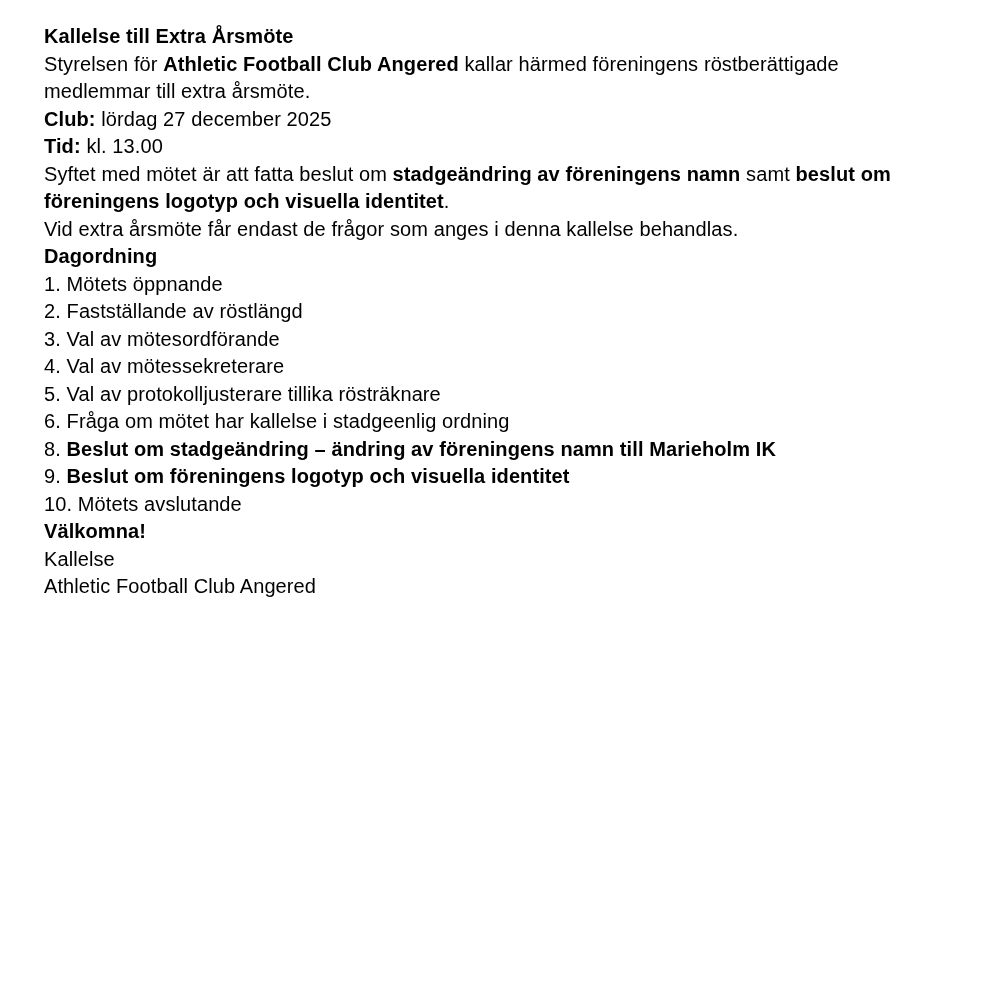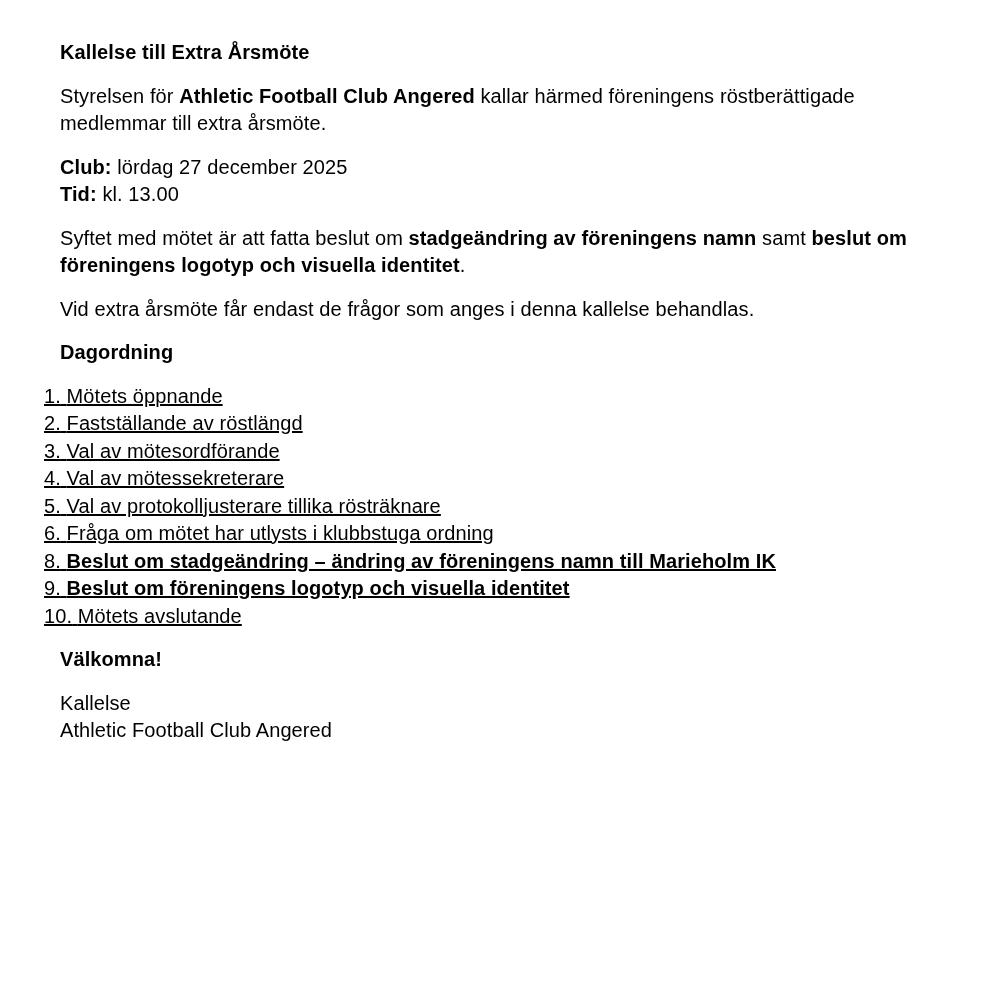--- a/index.html
+++ b/index.html
@@ -15,24 +15,24 @@
     width: 1000px;
     height: 992px;
     padding: 23px 0 0 44px;
     font-family: "Liberation Sans", "DejaVu Sans", sans-serif;
     font-size: 20px;
     line-height: 27.5px;
     color: #000000;
     letter-spacing: 0.1px;
   }
   .doc > * + * { margin-top: 27.5px; }
-  .block { margin: 16px; }
+  .block { margin: 0; }
   .bold { font-weight: bold; }
   .agenda-list { margin: 0; padding: 0; list-style: none; }
-  .agenda-item { white-space: nowrap; text-decoration: underline; }
+  .agenda-item { white-space: nowrap; }
   .line { white-space: nowrap; }
 </style>
 </head>
 <body>
 
 <div class="doc">
 
   <p class="block bold">Kallelse till Extra Årsmöte</p>
 
   <p class="block"><span class="line"><span>Styrelsen för </span><span class="bold">Athletic Football Club Angered</span><span> kallar härmed föreningens röstberättigade</span></span><br><span class="line">medlemmar till extra årsmöte.</span></p>
@@ -45,21 +45,21 @@
 
 
   <p class="block bold">Dagordning</p>
 
   <ol class="agenda-list block">
     <li class="agenda-item"><span>1.</span> <span>Mötets öppnande</span></li>
     <li class="agenda-item"><span>2.</span> <span>Fastställande av röstlängd</span></li>
     <li class="agenda-item"><span>3.</span> <span>Val av mötesordförande</span></li>
     <li class="agenda-item"><span>4.</span> <span>Val av mötessekreterare</span></li>
     <li class="agenda-item"><span>5.</span> <span>Val av protokolljusterare tillika rösträknare</span></li>
-    <li class="agenda-item"><span>6.</span> <span>Fråga om mötet har utlysts i klubbstuga ordning</span></li>
+    <li class="agenda-item"><span>6.</span> <span>Fråga om mötet har kallelse i stadgeenlig ordning</span></li>
     <li class="agenda-item"><span>8.</span> <span class="bold">Beslut om stadgeändring – ändring av föreningens namn till Marieholm IK</span></li>
     <li class="agenda-item"><span>9.</span> <span class="bold">Beslut om föreningens logotyp och visuella identitet</span></li>
     <li class="agenda-item"><span>10.</span> <span>Mötets avslutande</span></li>
   </ol>
 
   <p class="block bold">Välkomna!</p>
 
   <p class="block"><span class="line">Kallelse</span><br><span class="line">Athletic Football Club Angered</span></p>
 
 </div>

